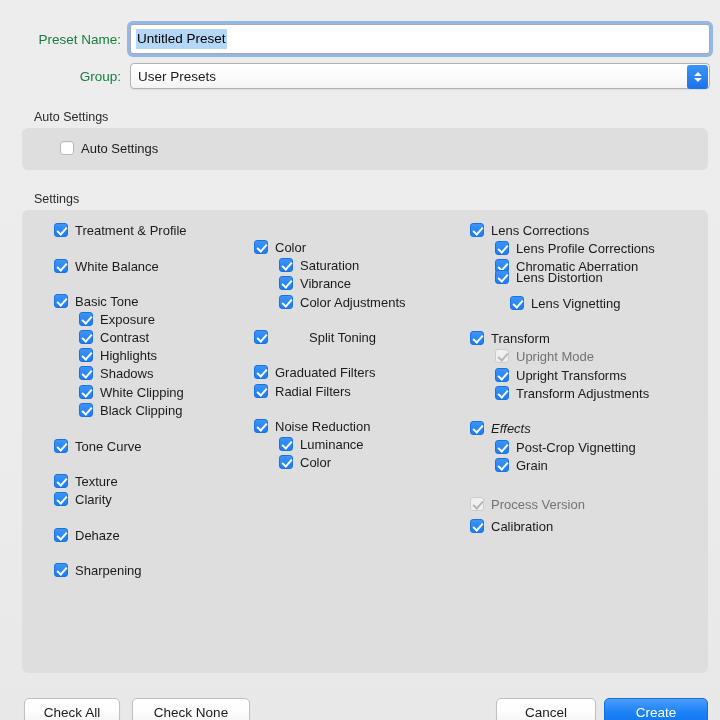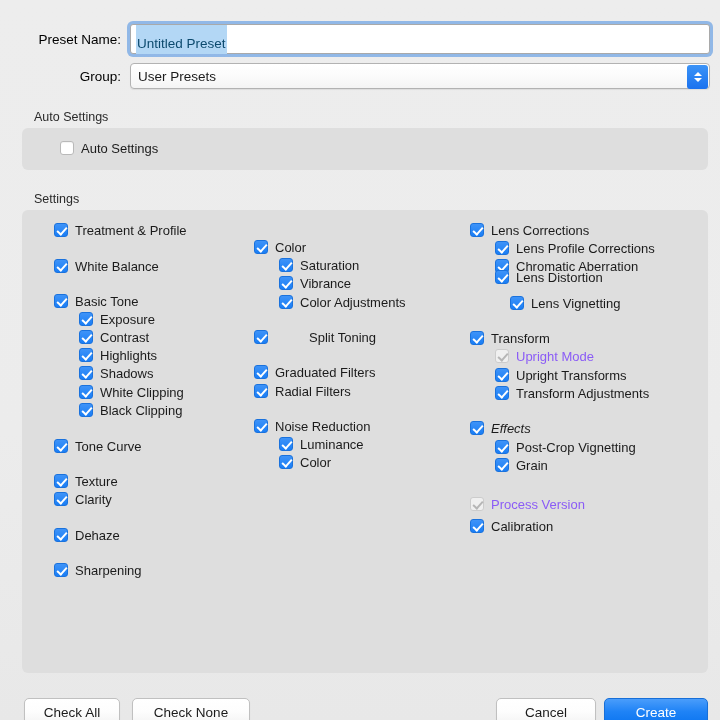--- a/index.html
+++ b/index.html
@@ -23,41 +23,41 @@
     align-items: center;
   }
   #row-preset { left: 0; top: 24px; width: 710px; height: 30px; }
   #row-group  { left: 0; top: 62px; width: 710px; height: 28px; }
 
   .field-label {
     width: 130px;
     text-align: right;
     padding-right: 9px;
     font-size: 13.5px;
-    color: #000000;
+    color: #15803d;
     white-space: nowrap;
   }
 
   .text-field {
     flex: 1;
     height: 30px;
     background: #ffffff;
     border: 1px solid #a9a9a9;
     border-radius: 3px;
     box-shadow: 0 0 0 3px rgba(70,140,225,0.55);
     display: flex;
     align-items: center;
     padding: 0 5px;
     position: relative;
   }
   .text-field .val {
     font-size: 13.5px;
     background: #b3d7f5;
-    color: #0c4a6e;
-    padding: 10px 1px 2px 1px;
+    color: #000000;
+    padding: 1px 1px 2px 1px;
     line-height: 17px;
   }
 
   .popup-button {
     flex: 1;
     height: 26px;
     background: linear-gradient(to bottom, #ffffff 0%, #fbfbfb 50%, #f4f4f4 100%);
     border: 1px solid #b2b2b2;
     border-radius: 4px;
     display: flex;
@@ -137,21 +137,21 @@
     position: absolute;
     left: 4px; top: 1px;
     width: 4px; height: 8px;
     border: solid #ffffff;
     border-width: 0 2px 2px 0;
     transform: rotate(42deg);
   }
   .cb.disabled::after { border-color: #b6b6b6; }
 
   .cblabel { font-size: 13px; color: #1b1b1b; }
-  .cbrow.dim .cblabel { color: #8b5cf6; }
+  .cbrow.dim .cblabel { color: #737373; }
 
   
   .btn {
     position: absolute;
     height: 28px;
     border-radius: 5px;
     display: flex;
     align-items: center;
     justify-content: center;
     font-size: 13.5px;

